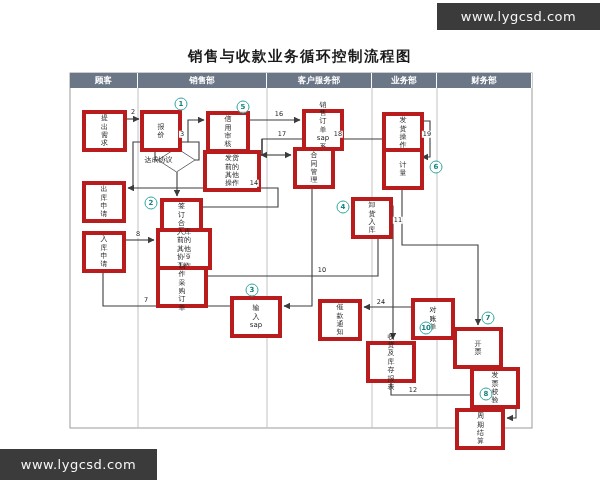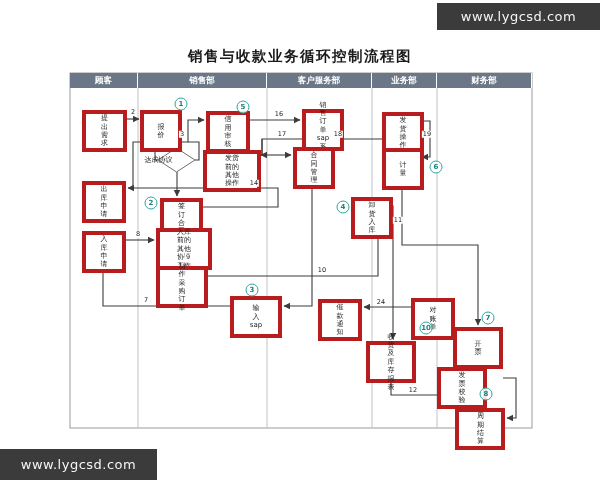--- a/index.html
+++ b/index.html
@@ -110,21 +110,21 @@
       <div class="node" style="left: 82px; top: 231px; width: 44px; height: 18px;">入库申请</div>
       <div class="node" style="left: 156px; top: 228px; width: 56px; height: 22px;">入库前的其他协调
 工作</div>
       <div class="node" style="left: 156px; top: 266px; width: 52px; height: 17px;">制作采购订单</div>
       <div class="node" style="left: 230px; top: 296px; width: 52px; height: 19px;">输入sap</div>
       <div class="node" style="left: 351px; top: 197px; width: 37px; height: 17px;">卸货入库</div>
       <div class="node" style="left: 318px; top: 299px; width: 44px; height: 17px;">催款通知</div>
       <div class="node" style="left: 411px; top: 298px; width: 44px; height: 19px;">对账单</div>
       <div class="node" style="left: 366px; top: 341px; width: 50px; height: 16px;">收货及库存报表</div>
       <div class="node" style="left: 453px; top: 327px; width: 50px; height: 17px;">开票</div>
-      <div class="node" style="left: 437px; top: 367px; width: 50px; height: 20px;">发票校验</div>
+      <div class="node" style="left: 470px; top: 367px; width: 50px; height: 20px;">发票校验</div>
       <div class="node" style="left: 455px; top: 408px; width: 50px; height: 32px; text-align: right;">周期结算</div>
     </div>
   <div id="labels-layer">
       <div class="elabel" style="left: 133px; top: 112px;">2</div>
       <div class="elabel" style="left: 182px; top: 134px;">3</div>
       <div class="elabel" style="left: 279px; top: 114px;">16</div>
       <div class="elabel" style="left: 282px; top: 134px;">17</div>
       <div class="elabel" style="left: 338px; top: 134px;">18</div>
       <div class="elabel" style="left: 427px; top: 134px;">19</div>
       <div class="elabel" style="left: 254px; top: 183px;">14</div>

